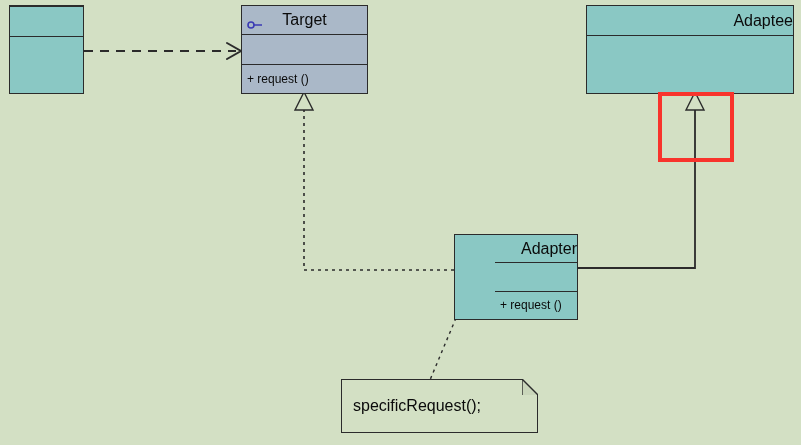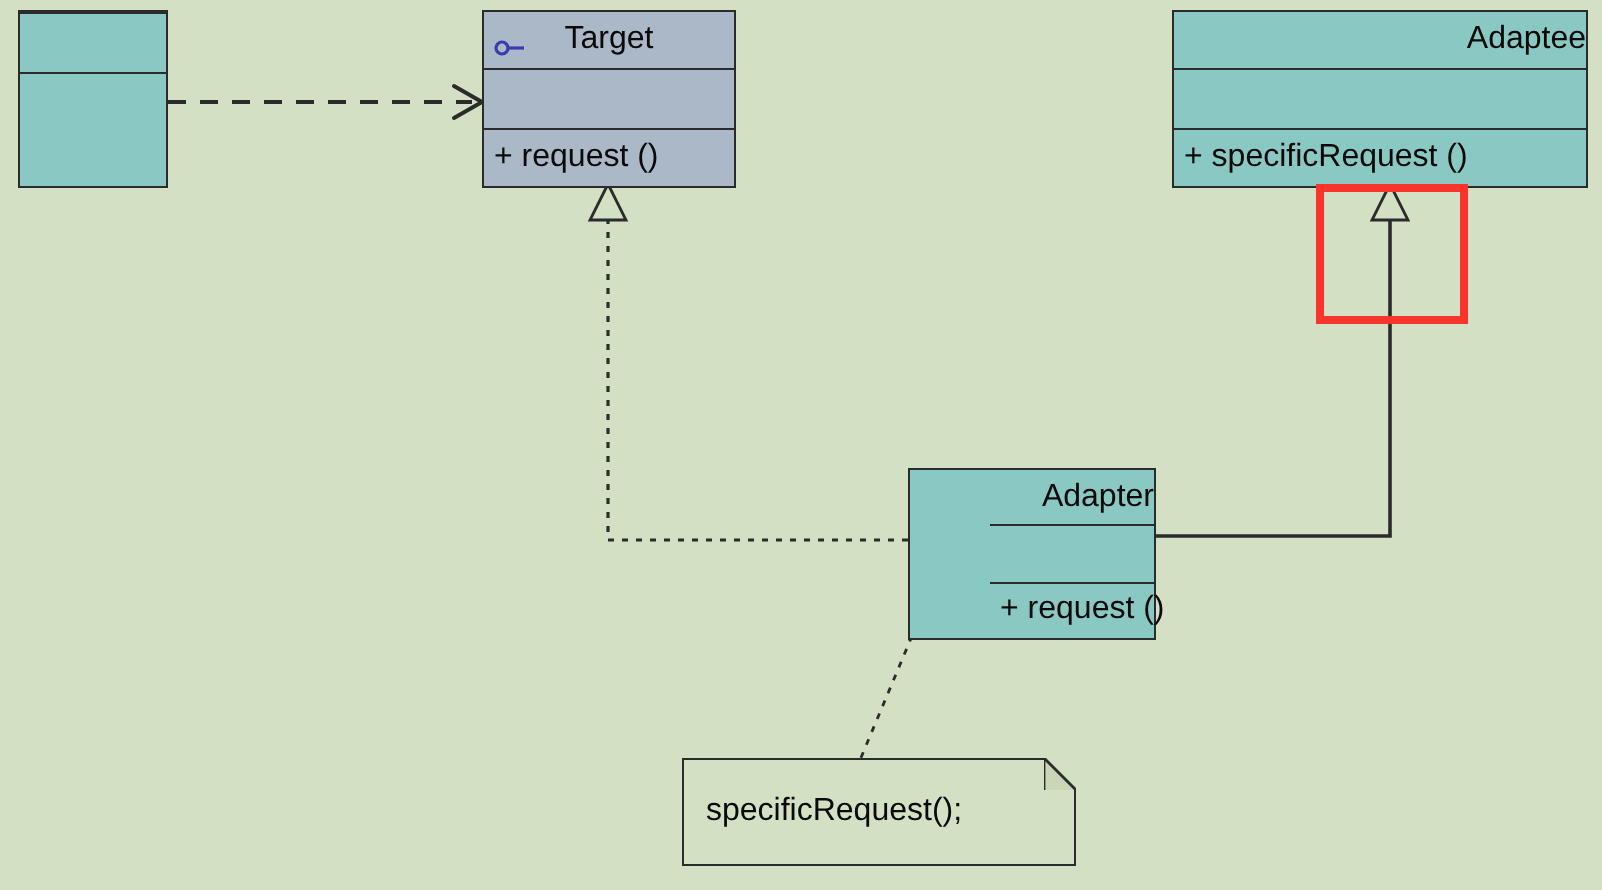--- a/index.html
+++ b/index.html
@@ -45,21 +45,21 @@
     font-size: 16px;
     color: #0a0a0a;
   }
   .uml-class .band.attr-band {
     border-top: 1px solid #2b2b2b;
   }
   .uml-class .band.op-band {
     border-top: 1px solid #2b2b2b;
     justify-content: flex-start;
     padding-left: 5px;
-    font-size: 16px;
+    font-size: 12px;
     color: #0a0a0a;
     white-space: nowrap;
   }
   .fill-teal  { background: #8ac8c4; }
   .fill-blue  { background: #aab8c8; }
 
   
   .uml-class.left-name .band.name-band {
     justify-content: flex-start;
     padding-left: 6px;
@@ -161,21 +161,20 @@
       </span>
       <span style="width:100%; text-align:center;">Target</span>
     </div>
     <div class="band attr-band" style="height:30px;"></div>
     <div class="band op-band" style="height:30px;">+  request ()</div>
   </div>
 
   <div class="uml-class fill-teal" style="left:586px; top:5px; width:208px; height:89px;">
     <div class="band name-band" style="height:29px;">Adaptee</div>
     <div class="band attr-band" style="height:30px;"></div>
-    <div class="band op-band" style="height:30px;">+  specificRequest ()</div>
   </div>
 
   <div class="uml-class fill-teal" style="left:454px; top:234px; width:124px; height:86px;padding-left:40px;">
     <div class="band name-band" style="height:28px;">Adapter</div>
     <div class="band attr-band" style="height:29px;"></div>
     <div class="band op-band" style="height:29px;">+  request ()</div>
   </div>
 
   <div class="uml-note" style="left:341px; top:379px; width:197px; height:54px;">
     <div class="note-body"></div>

